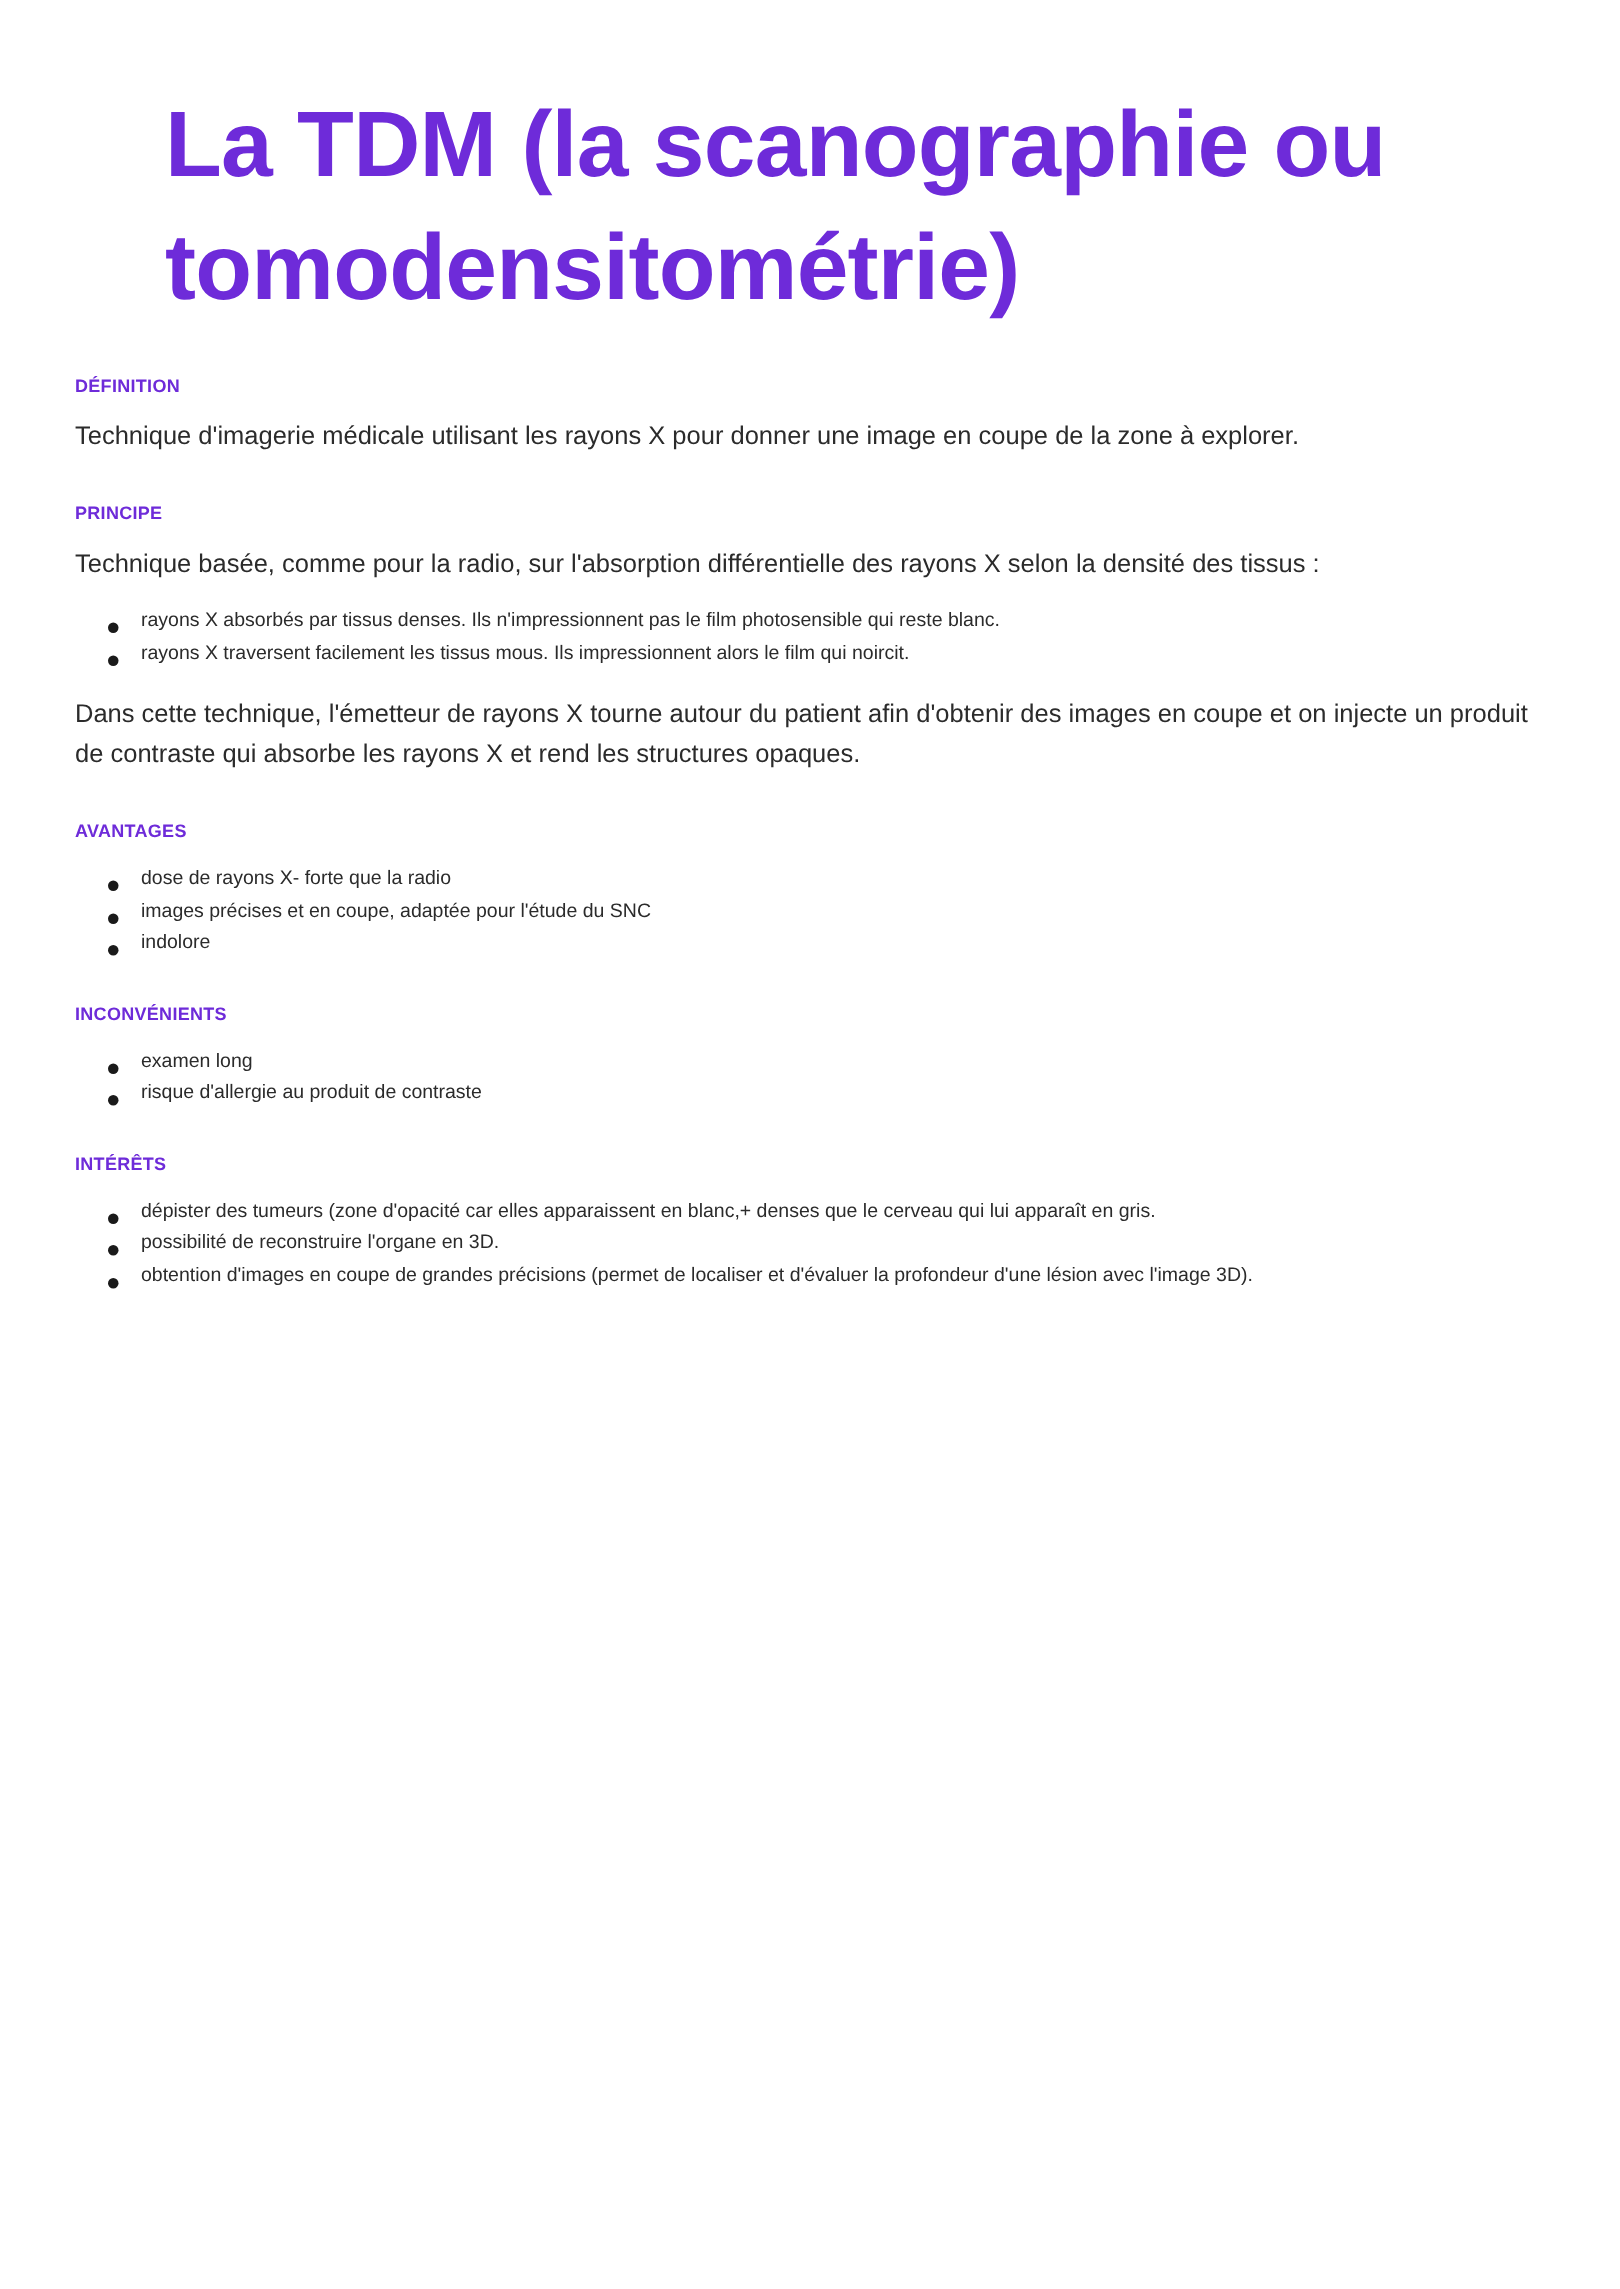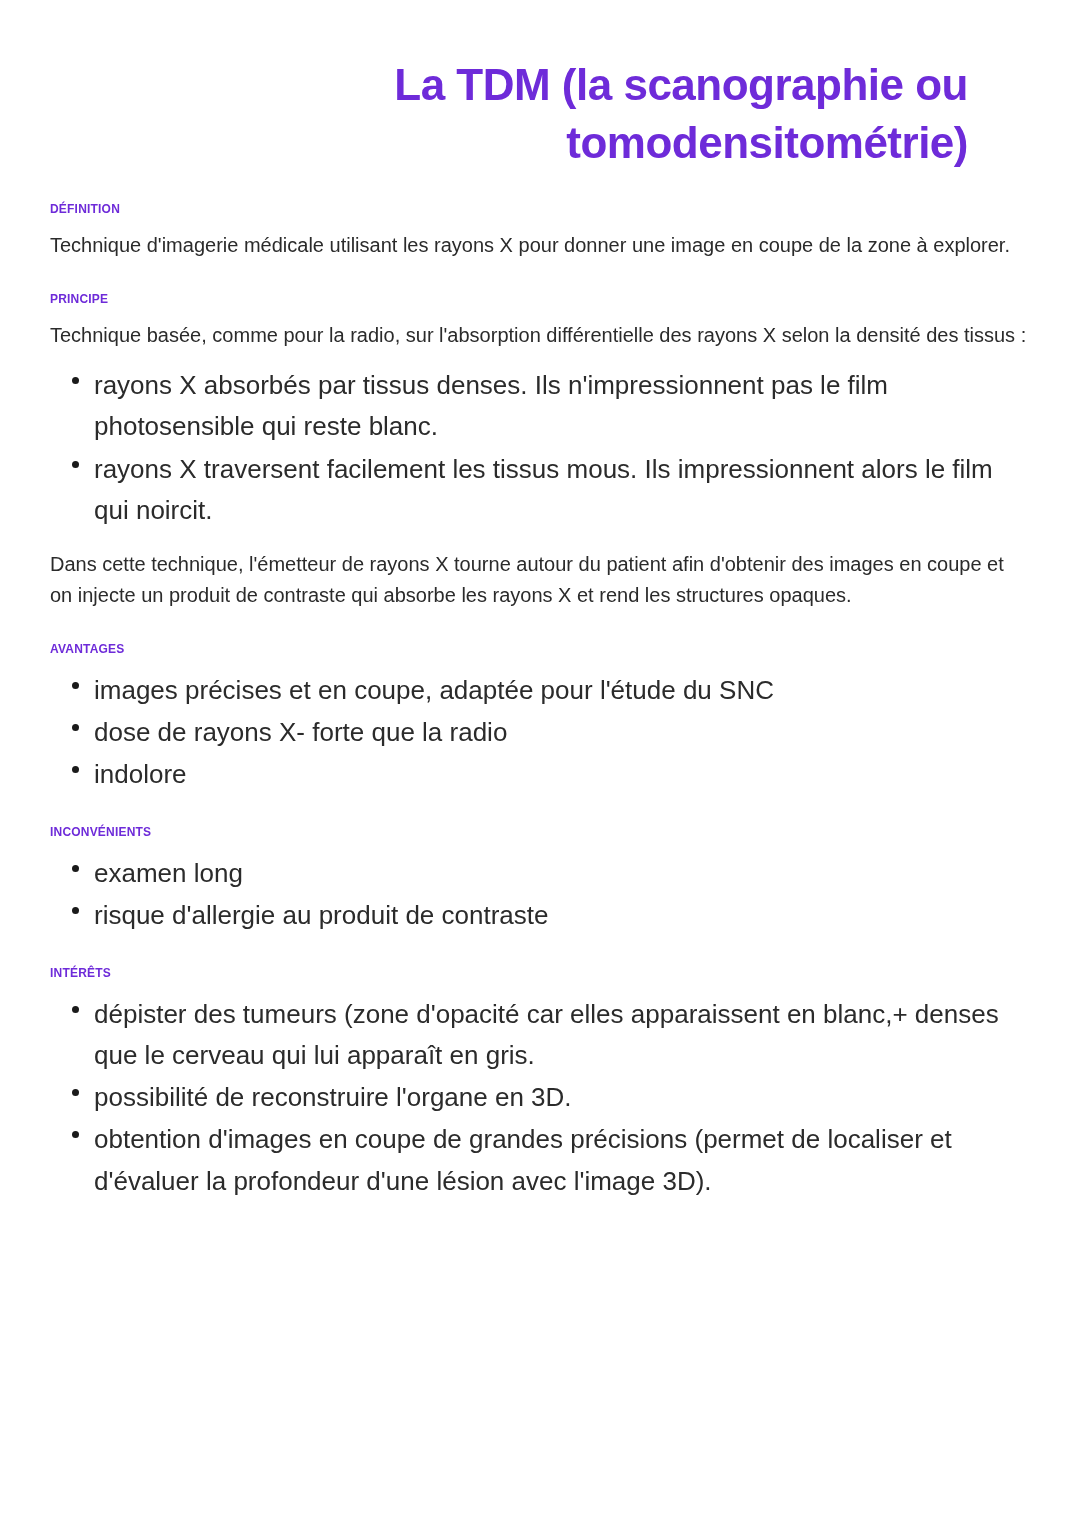--- a/index.html
+++ b/index.html
@@ -13,47 +13,47 @@
       font-family: "Liberation Sans", sans-serif;
       color: #2b2b2b;
       box-sizing: border-box;
     }
     .page {
       padding: 30px 52px 60px 50px;
       box-sizing: border-box;
     }
     .doc-title {
       color: #6e2bd9;
-      font-size: 44px;
+      font-size: 62px;
       font-weight: 800;
-      text-align: right;
+      text-align: left;
       line-height: 1.32;
       margin: 26px 60px 30px 60px;
       letter-spacing: -0.5px;
     }
     .section-heading {
       color: #6e2bd9;
       font-size: 12px;
       font-weight: 700;
       margin: 30px 0 14px 0;
       letter-spacing: 0.2px;
     }
     .body-text {
-      font-size: 20px;
+      font-size: 17px;
       line-height: 1.58;
       margin: 14px 0;
       color: #2b2b2b;
     }
     ul.bullet-list {
       margin: 14px 0 18px 0;
       padding-left: 44px;
       list-style: none;
     }
     ul.bullet-list li {
-      font-size: 26px;
+      font-size: 13px;
       line-height: 1.58;
       margin: 1px 0;
       position: relative;
       padding-left: 0;
     }
     ul.bullet-list li::before {
       content: "";
       position: absolute;
       left: -22px;
       top: 12px;
@@ -81,22 +81,22 @@
     <ul class="bullet-list">
       <li>rayons X absorbés par tissus denses. Ils n'impressionnent pas le film photosensible qui reste blanc.</li>
       <li>rayons X traversent facilement les tissus mous. Ils impressionnent alors le film qui noircit.</li>
     </ul>
     <p class="body-text">Dans cette technique, l'émetteur de rayons X tourne autour du patient afin d'obtenir des images en coupe et on injecte un produit de contraste qui absorbe les rayons X et rend les structures opaques.</p>
   </div>
 
   <div>
     <h2 class="section-heading">AVANTAGES</h2>
     <ul class="bullet-list">
+      <li>dose de rayons X- forte que la radio</li>
       <li>images précises et en coupe, adaptée pour l'étude du SNC</li>
-      <li>dose de rayons X- forte que la radio</li>
       <li>indolore</li>
     </ul>
   </div>
 
   <div>
     <h2 class="section-heading">INCONVÉNIENTS</h2>
     <ul class="bullet-list">
       <li>examen long</li>
       <li>risque d'allergie au produit de contraste</li>
     </ul>

